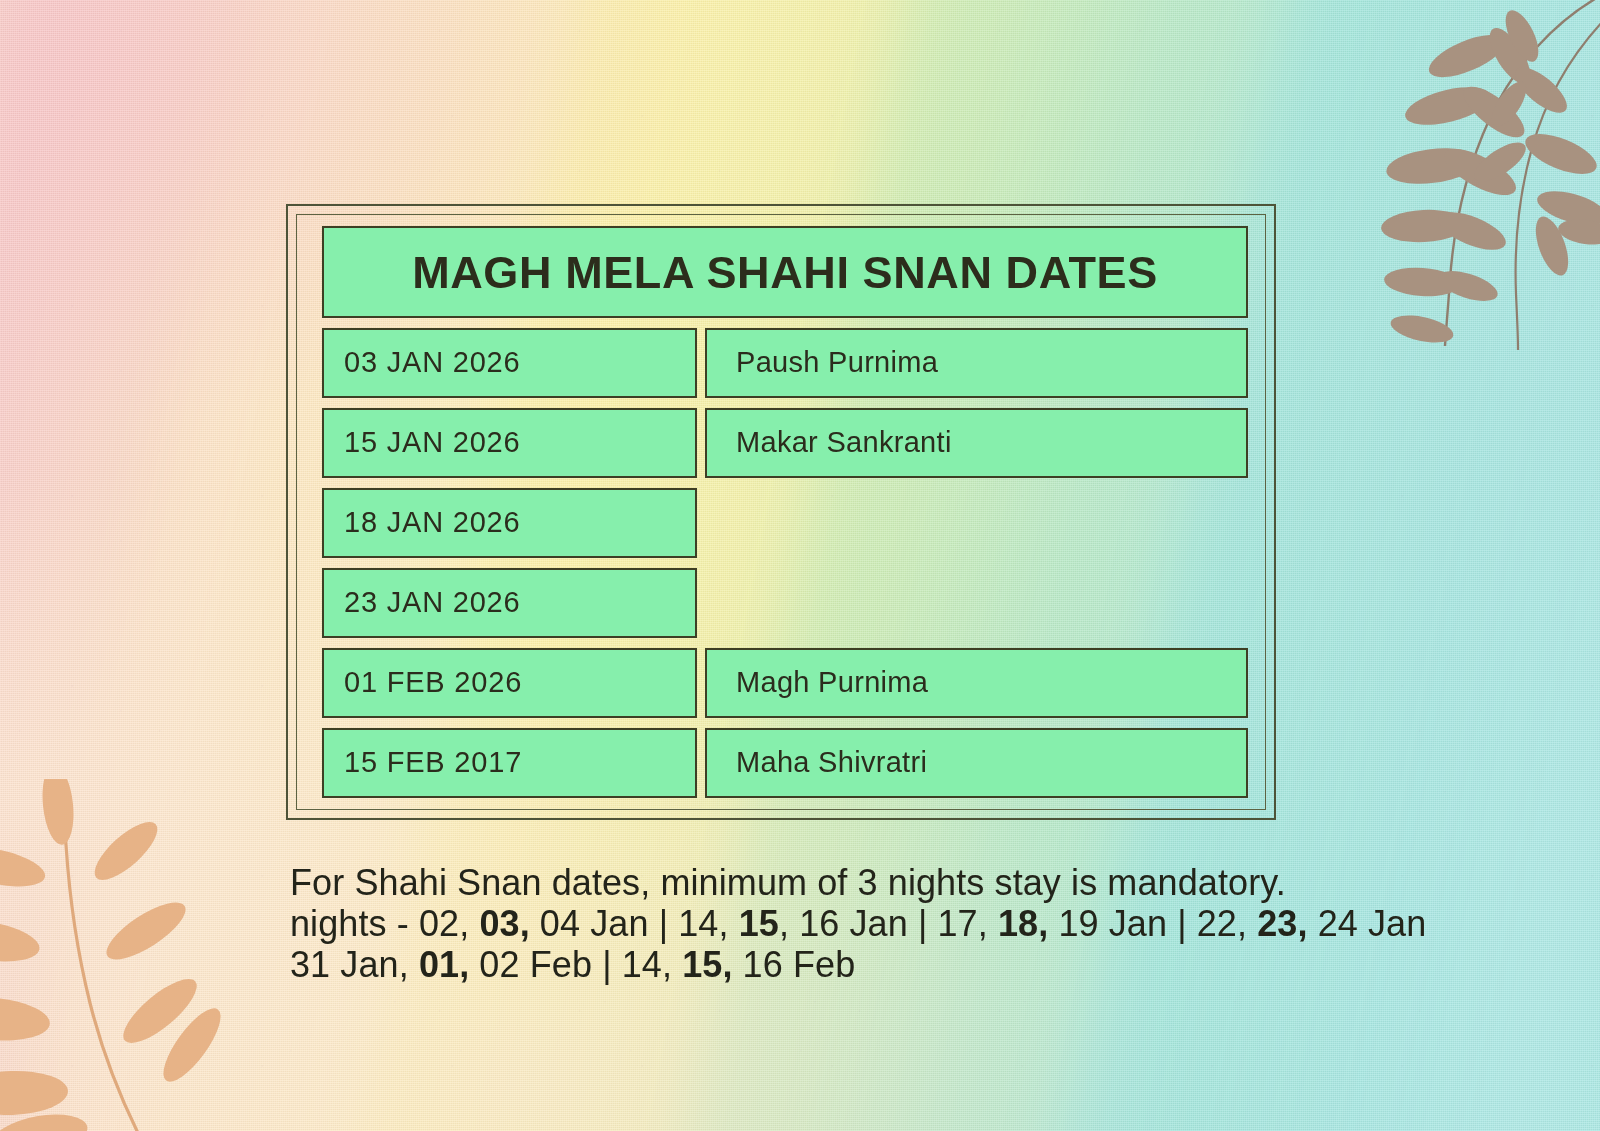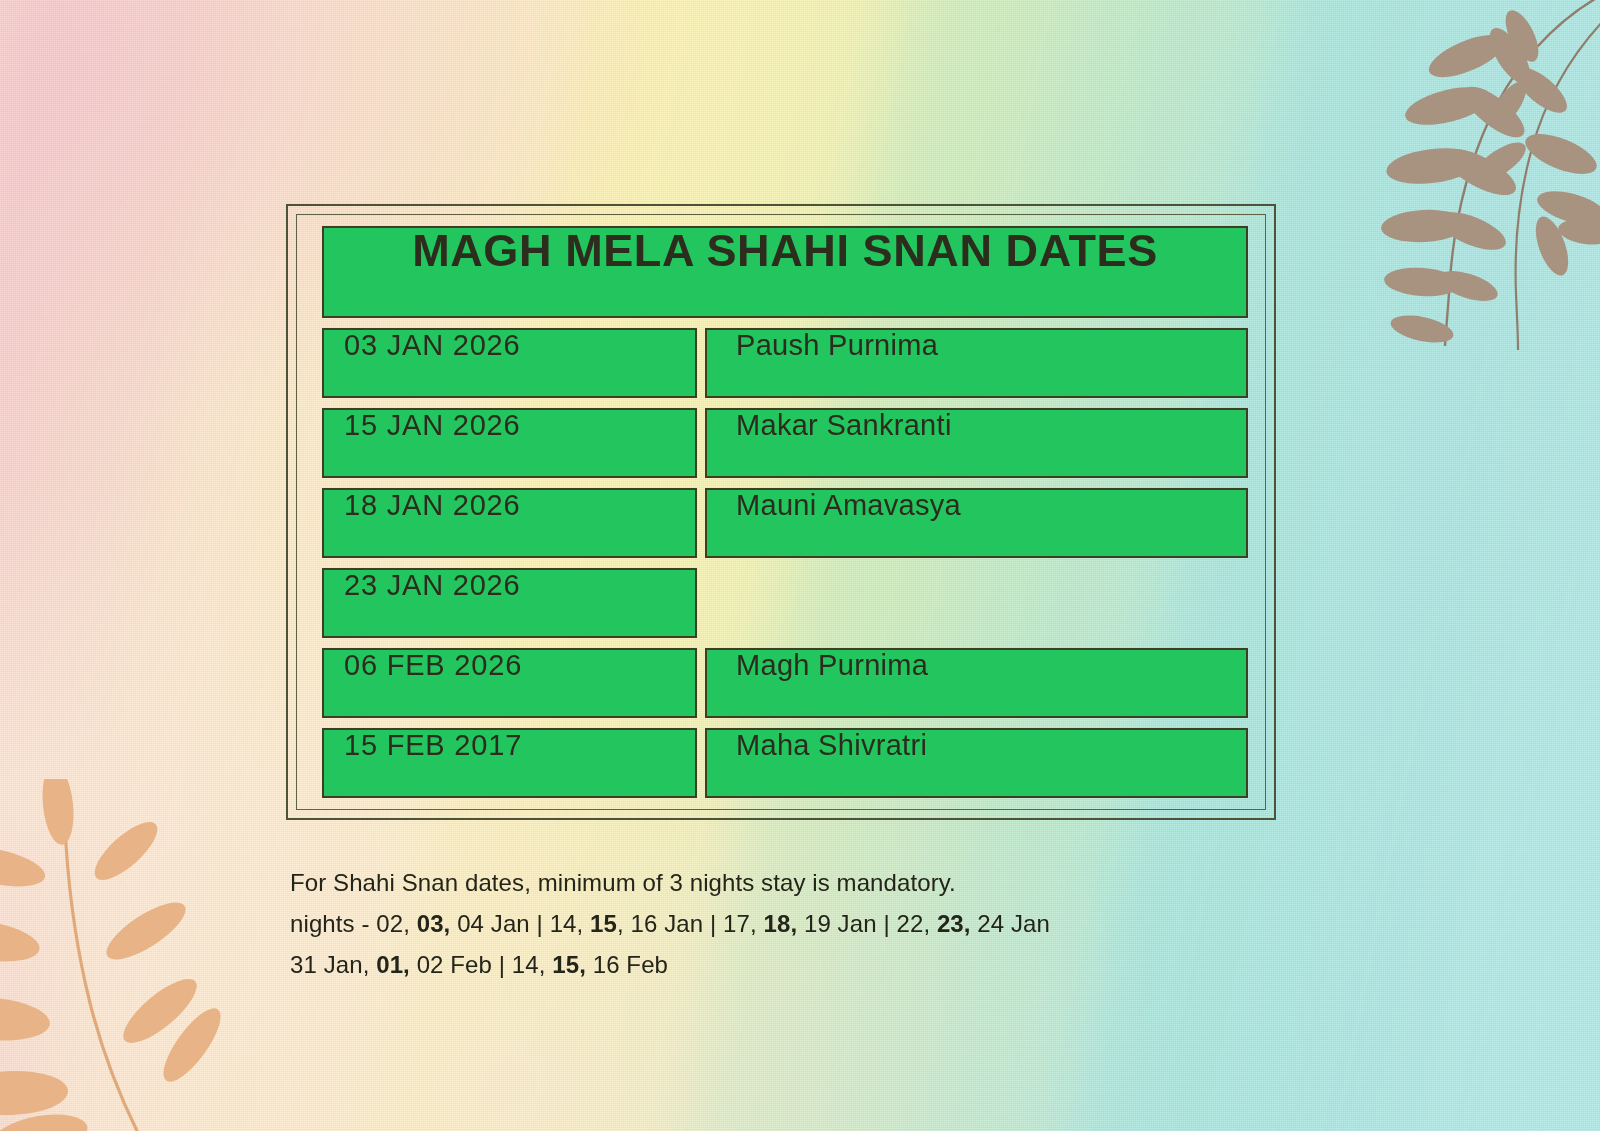--- a/index.html
+++ b/index.html
@@ -149,25 +149,25 @@
     position: absolute;
     left: 322px;
     top: 226px;
     width: 926px;
     display: flex;
     flex-direction: column;
     gap: 10px;
   }
 
   .cell {
-    background: #22c55e;
+    background: #86efac;
     border: 2px solid #3d3f24;
     box-sizing: border-box;
     display: flex;
-    align-items: flex-start;
+    align-items: center;
   }
 
   #title-cell {
     height: 92px;
     justify-content: center;
   }
   #title-text {
     font-size: 45px;
     font-weight: 700;
     letter-spacing: 0.6px;
@@ -199,21 +199,21 @@
   }
   .cell-text.date-text { letter-spacing: 0.8px; }
 
   
   #footer-note {
     position: absolute;
     left: 290px;
     top: 862px;
     width: 1150px;
     color: #23241a;
-    font-size: 24px;
+    font-size: 36px;
     line-height: 41px;
     letter-spacing: 0.1px;
   }
   #footer-note .nline { display: block; white-space: nowrap; }
   #footer-note b { font-weight: 700; }
 </style>
 </head>
 <body>
 
 <div id="bg-root">
@@ -303,34 +303,31 @@
     </div>
     <div class="cell cell-event">
       <span class="cell-text">Makar Sankranti</span>
     </div>
   </div>
 
   <div class="data-row">
     <div class="cell cell-date">
       <span class="cell-text date-text">18 JAN 2026</span>
     </div>
-    <div class="cell cell-event">
-      <span class="cell-text">Mauni Amavasya</span>
-    </div>
   </div>
 
   <div class="data-row">
     <div class="cell cell-date">
       <span class="cell-text date-text">23 JAN 2026</span>
     </div>
   </div>
 
   <div class="data-row">
     <div class="cell cell-date">
-      <span class="cell-text date-text">06 FEB 2026</span>
+      <span class="cell-text date-text">01 FEB 2026</span>
     </div>
     <div class="cell cell-event">
       <span class="cell-text">Magh Purnima</span>
     </div>
   </div>
 
   <div class="data-row">
     <div class="cell cell-date">
       <span class="cell-text date-text">15 FEB 2017</span>
     </div>

